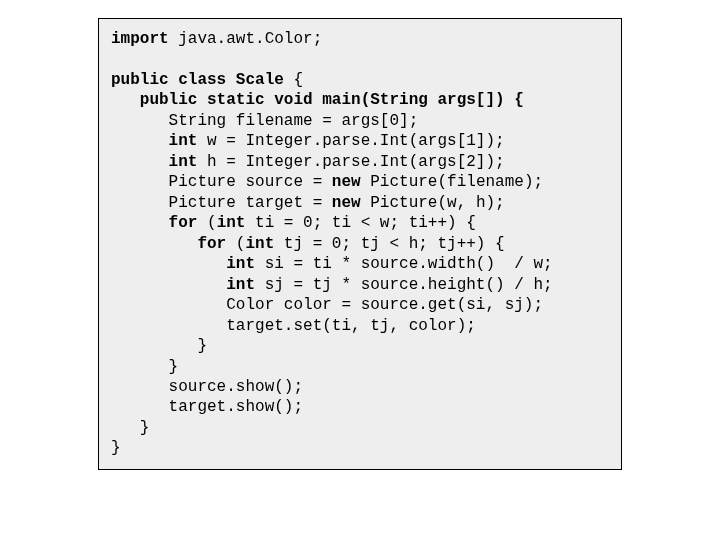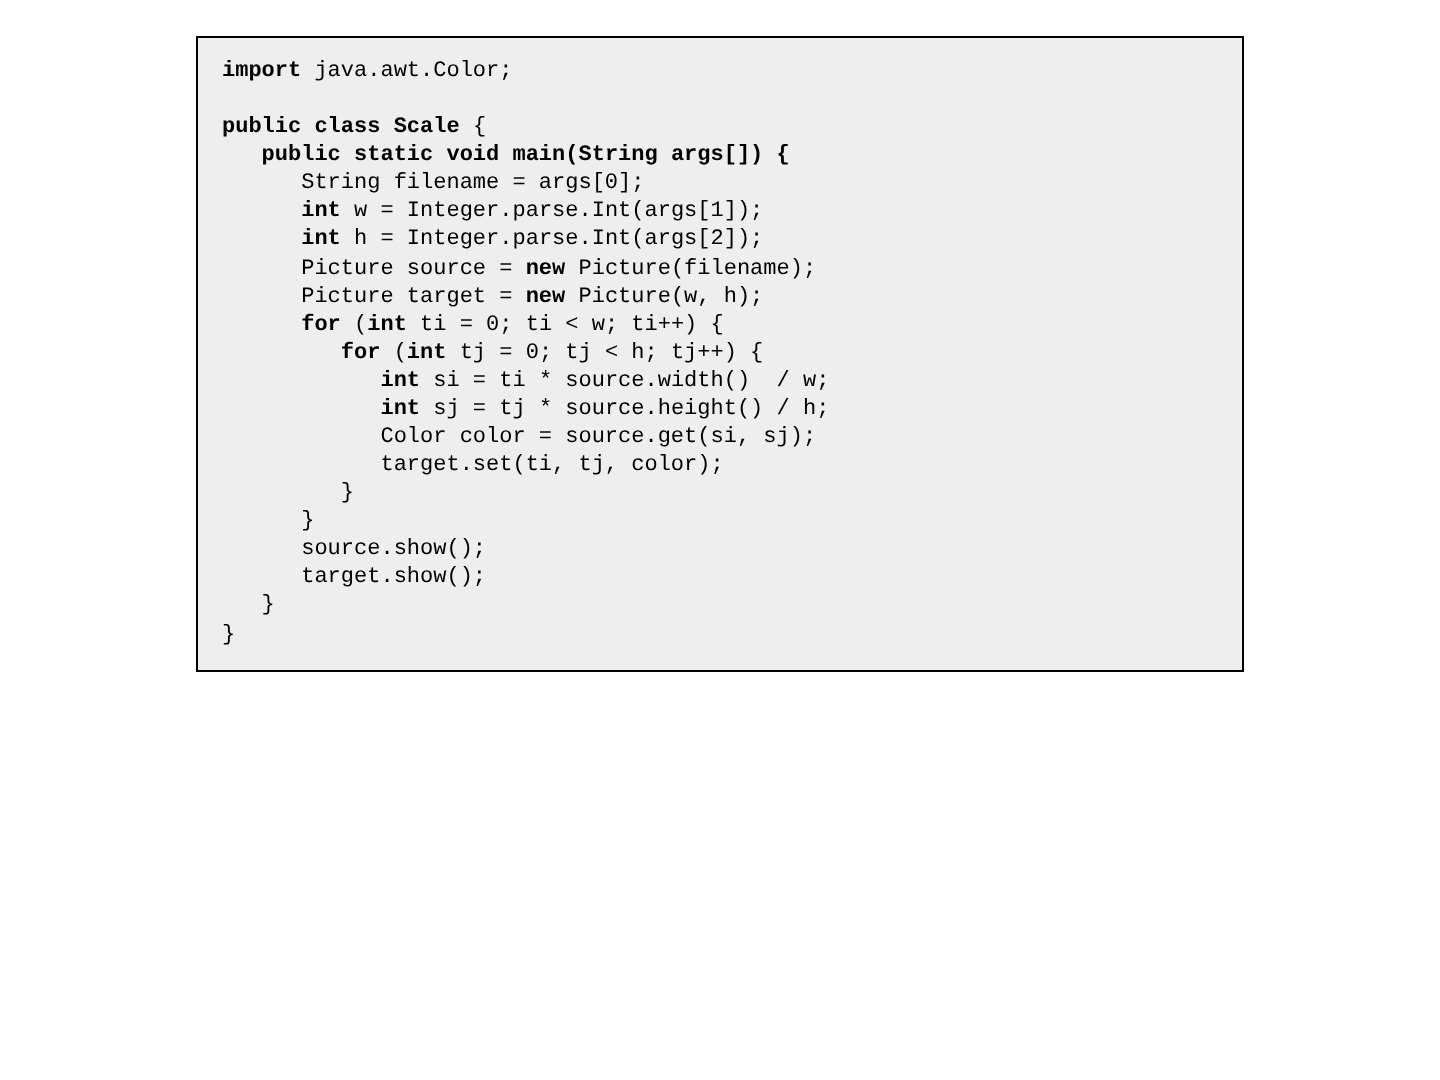--- a/index.html
+++ b/index.html
@@ -24,21 +24,21 @@
     color: #000;
     padding-top: 18px;
     padding-bottom: 10px;
   }
   .code-box {
     margin: 18px 98px 0 98px;
     border: 1px solid #000;
     background: #eeeeee;
     padding: 10px 12px 10px 12px;
     font-family: 'Courier New', Courier, monospace;
-    font-size: 11px;
+    font-size: 16px;
     line-height: 1.28;
     color: #000;
     white-space: pre;
   }
   .kw { font-weight: bold; }
   .page-num {
     position: absolute;
     right: 6px;
     bottom: 4px;
     font-family: Arial, sans-serif;

